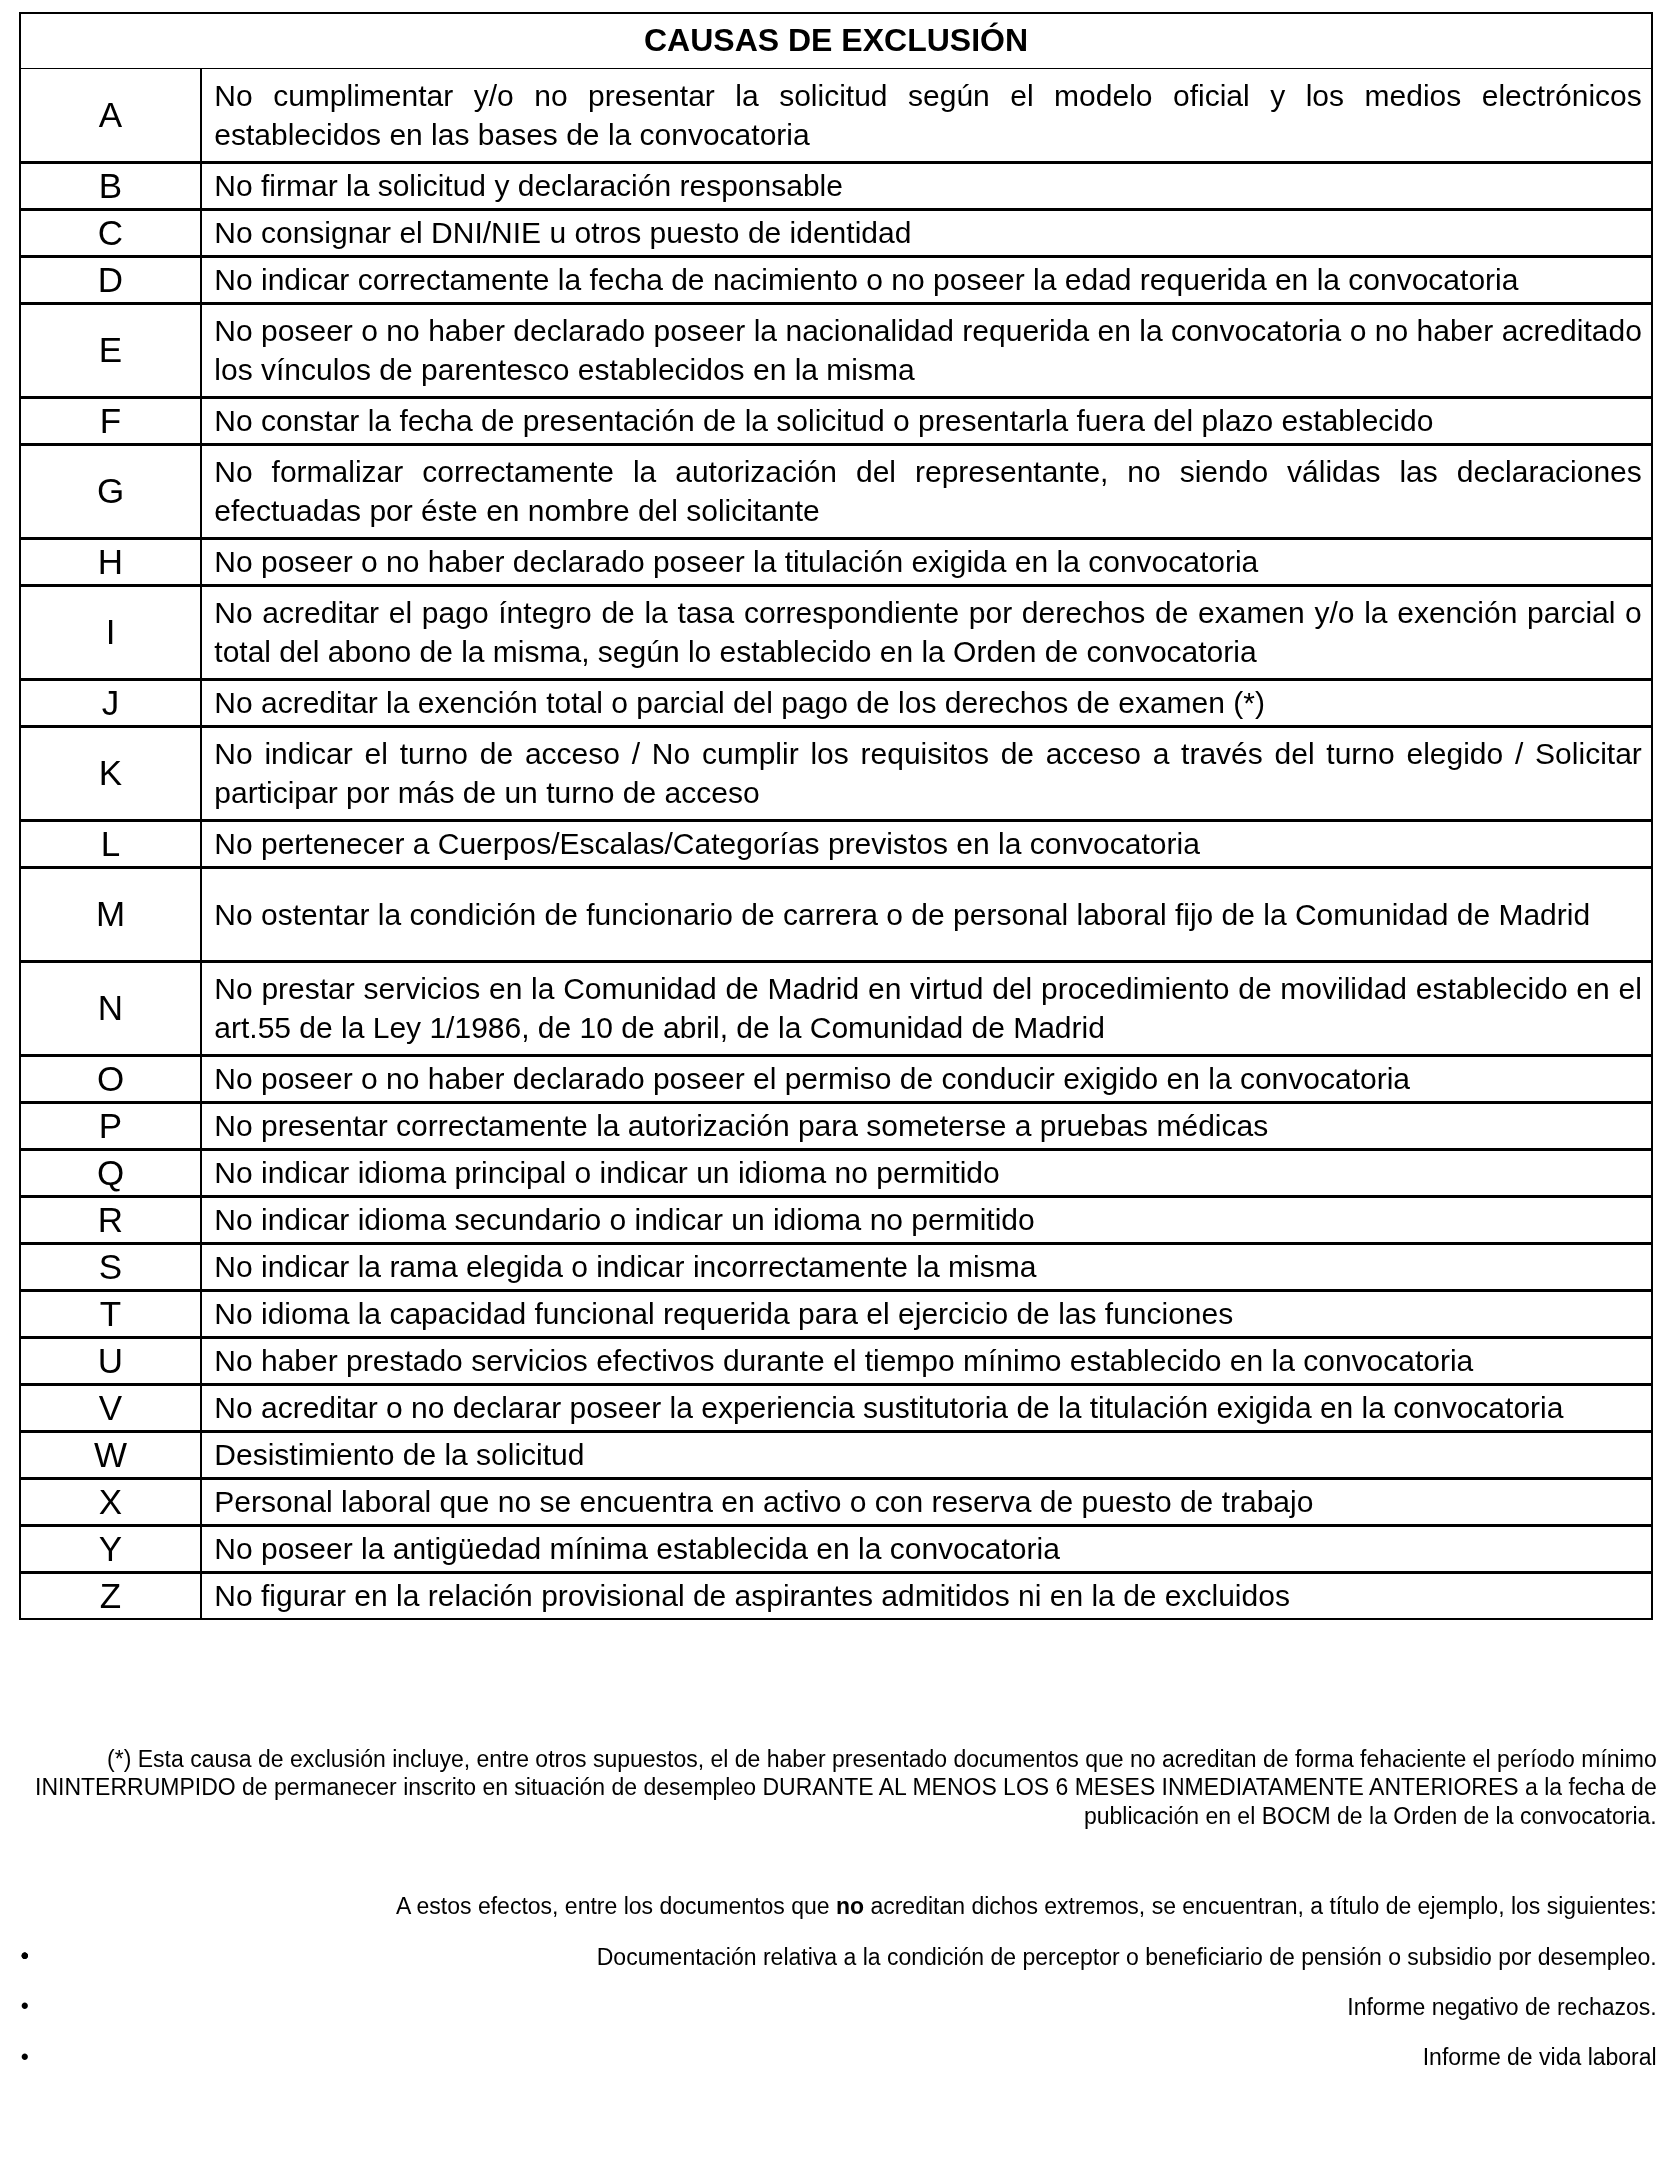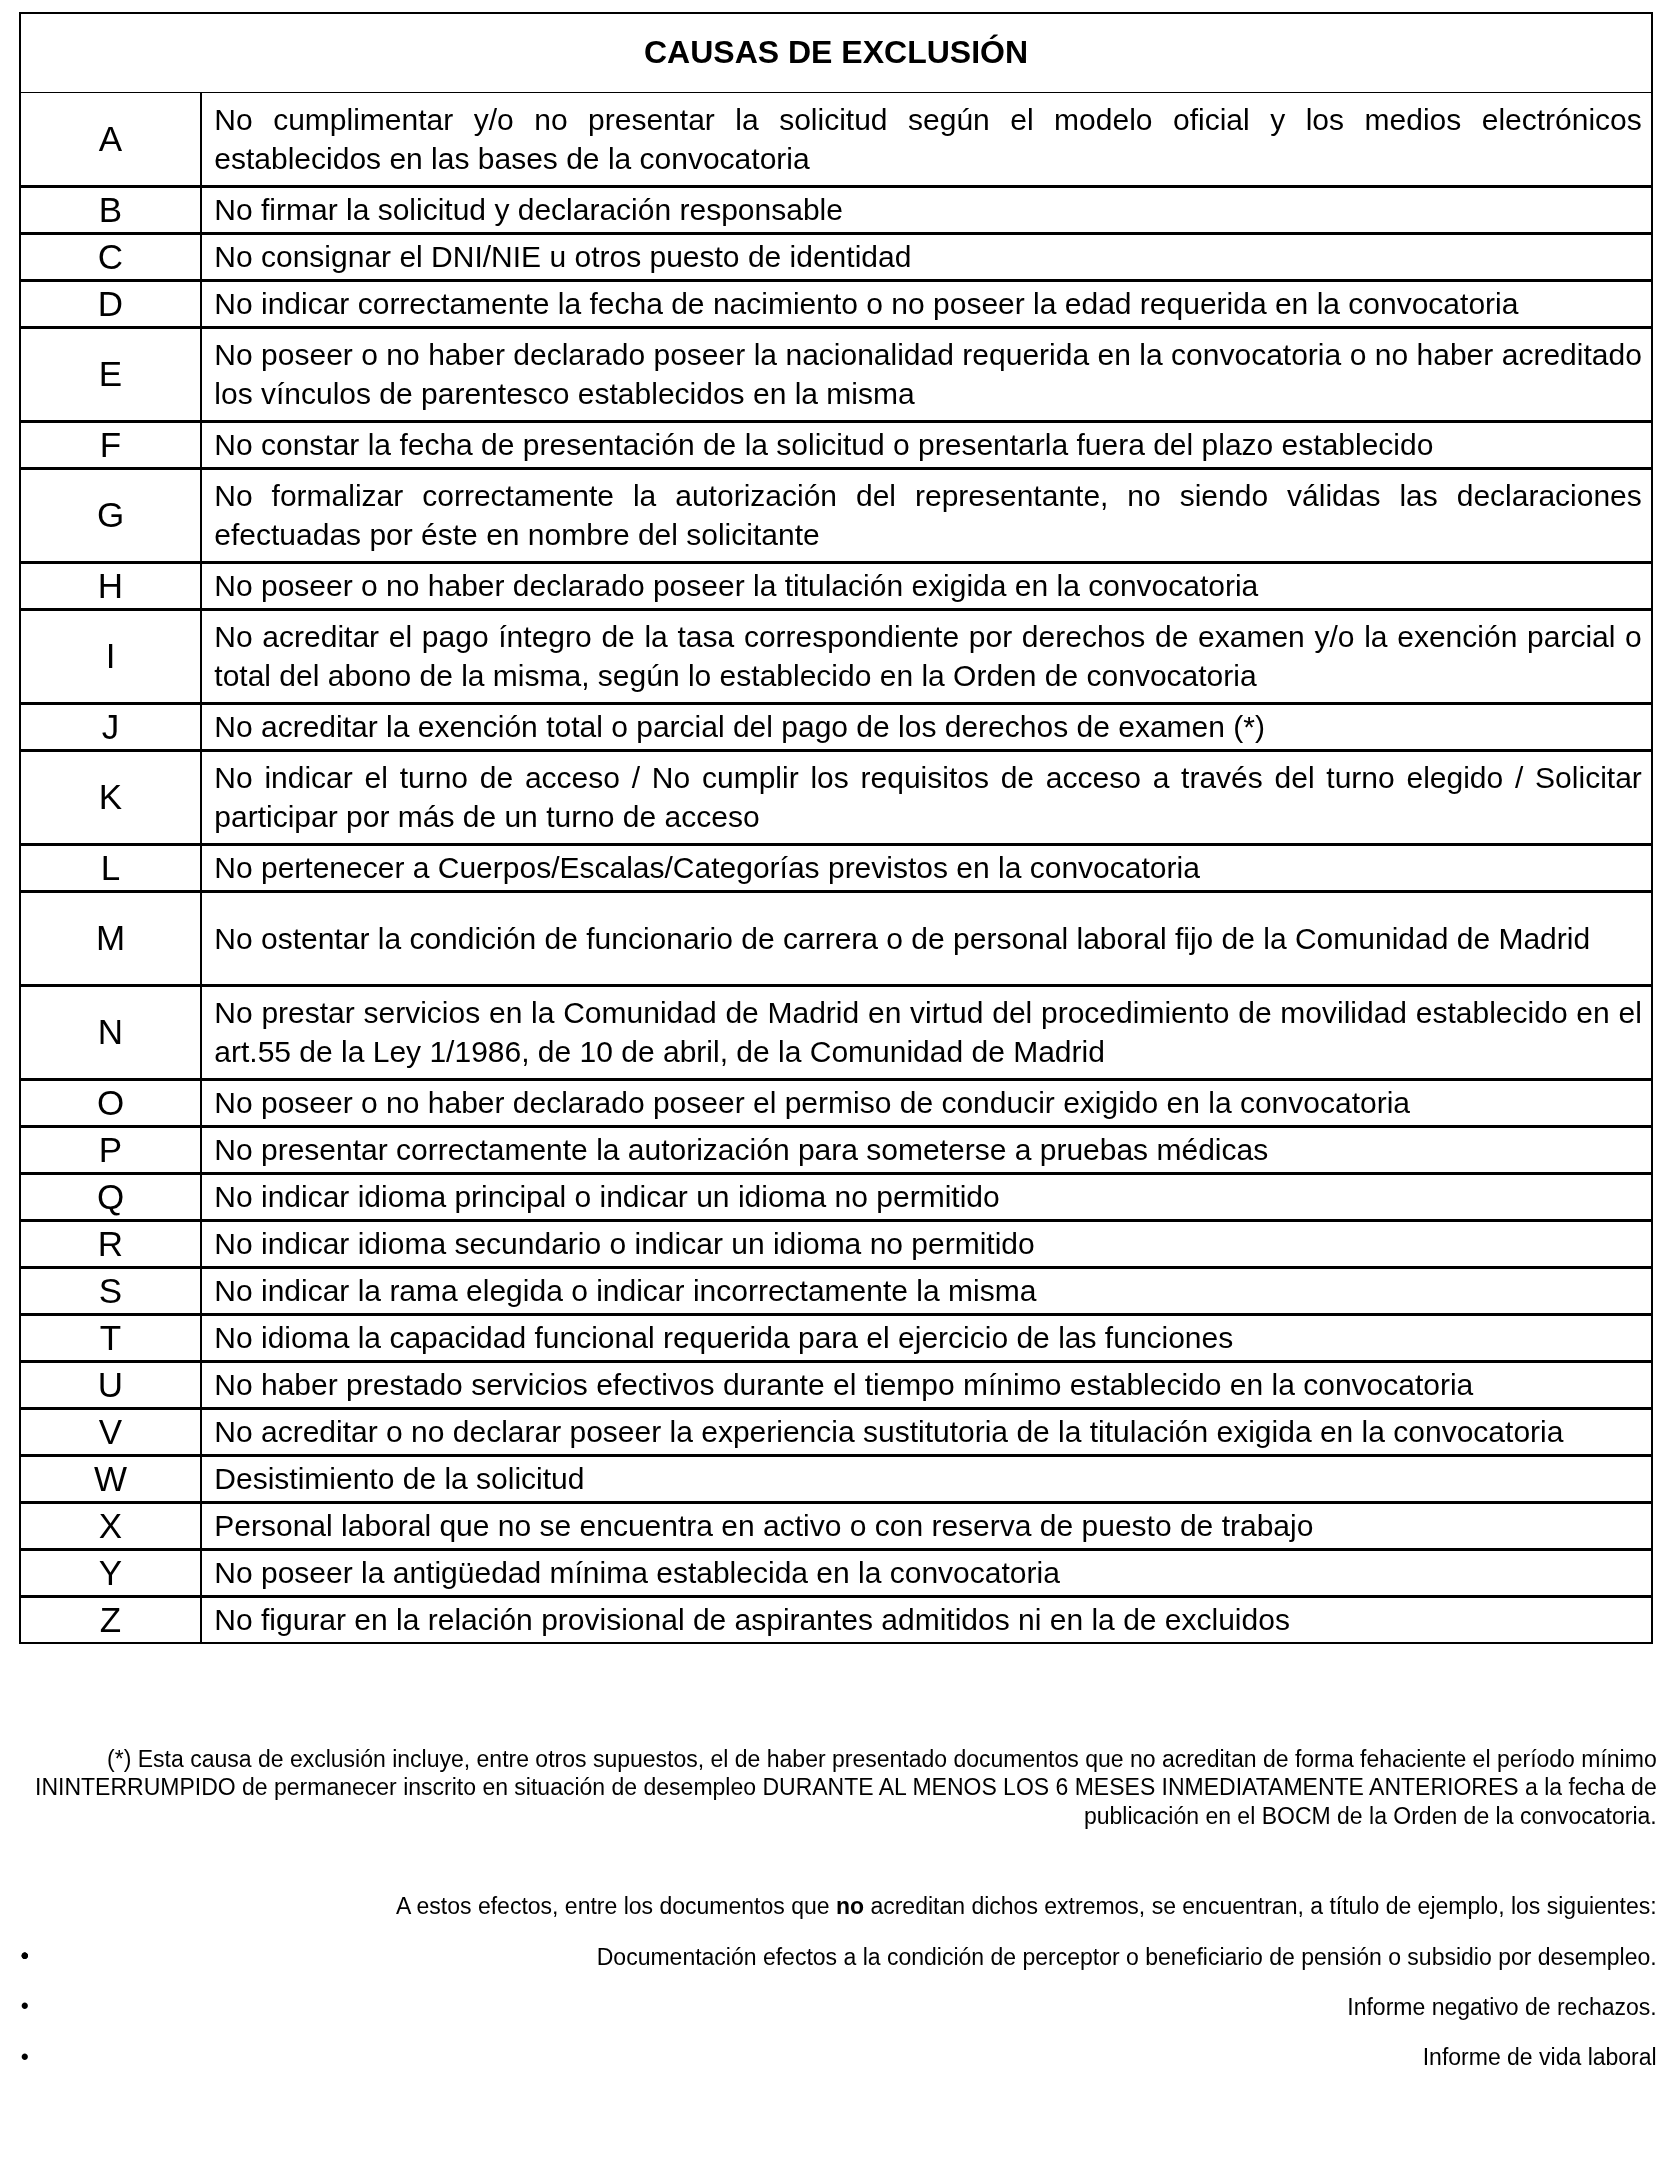--- a/index.html
+++ b/index.html
@@ -23,21 +23,21 @@
   table.exclusion{border:2.3px solid #000;}
   col.c-letter{width:181px;}
   th.title-cell{
     border:2.3px solid #000;
     border-bottom:1.5px solid #000;
     height:46px;
     font-size:32px;
     font-weight:bold;
     text-align:center;
     vertical-align:middle;
-    padding:16px;
+    padding:4px;
   }
   td{
     border-top:3.1px solid #000;
     vertical-align:middle;
     overflow:hidden;
   }
   tr.first td{border-top:1.5px solid #000;}
   td.letter{
     border-right:2.3px solid #000;
     text-align:center;
@@ -204,21 +204,21 @@
     <p class="note-par note-lead"><span>A estos efectos, entre los documentos que </span><b>no</b><span> acreditan dichos extremos, se encuentran, a título de ejemplo, los siguientes:</span></p>
 
     <div class="bullets">
       <div class="bullet">
         <span class="dot">•</span>
       </div>
       <div class="bullet">
         <span class="dot">•</span>
       </div>
       <div class="bullet">
-        <span class="dot">•</span><span>Documentación efectos a la condición de perceptor o beneficiario de pensión o subsidio por desempleo.</span>
+        <span class="dot">•</span><span>Documentación relativa a la condición de perceptor o beneficiario de pensión o subsidio por desempleo.</span>
       </div>
       <div class="bullet">
         <span class="dot">•</span><span>Informe negativo de rechazos.</span>
       </div>
       <div class="bullet">
         <span class="dot">•</span><span>Informe de vida laboral</span>
       </div>
     </div>
   </div>
 

